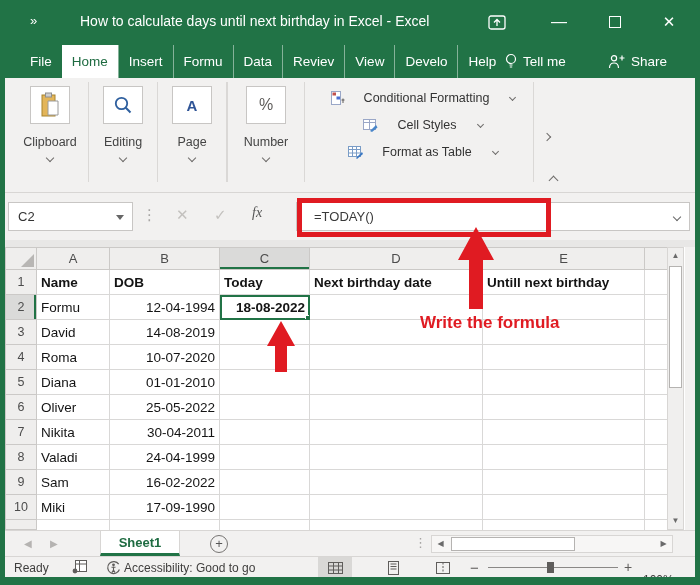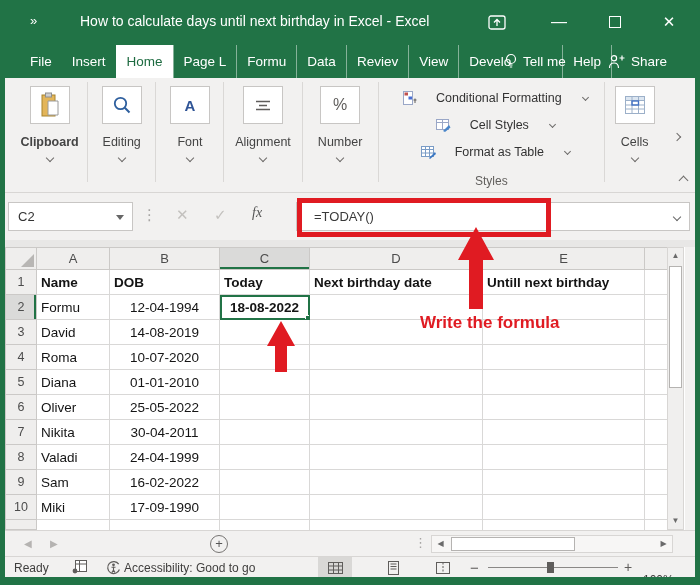--- a/index.html
+++ b/index.html
@@ -22,21 +22,21 @@
   .tab:nth-child(n+3) { border-left:1px solid rgba(255,255,255,.45); }
   .tab:nth-child(10) { border-right:1px solid rgba(255,255,255,.45);margin-left:41px; }
   .tab.active { background:#fff; color:#1e6b41; }
   .tab-extra { position:absolute; top:0; height:33px; display:flex; align-items:center; color:#fff; font-size:13.5px; gap:6px; }
   .te-tellme { left:505px; } .te-share { left:608px; }
 
   
   .ribbon { position:absolute; left:0; top:78px; width:700px; height:115px; background:#f2f1f0; border-bottom:1px solid #d8d6d4; display:flex; padding-left:12px; }
   .vsep { width:1px; height:100px; background:#dad8d6; margin-top:4px; }
   .rgroup { display:flex; flex-direction:column; align-items:center; padding-top:8px; }
-  .g-clipboard{width:76px;font-weight:bold;} .g-editing{width:68px;} .g-font{width:68px;} .g-alignment{width:78px;} .g-number{width:76px;}
+  .g-clipboard{width:76px;} .g-editing{width:68px;} .g-font{width:68px;} .g-alignment{width:78px;} .g-number{width:76px;}
   .gbox { width:40px; height:38px; background:#fff; border:1px solid #c8c6c4; display:flex; align-items:center; justify-content:center; }
   .glabel { margin-top:11px; font-size:12.5px; color:#444; }
   .chv { display:inline-block; width:6px; height:6px; border-right:1.5px solid #6e6c6a; border-bottom:1.5px solid #6e6c6a; transform:rotate(45deg); }
   .gchv { margin-top:6px; }
   .fontA { color:#2f5496; font-weight:bold; font-size:15px; line-height:13px; text-align:center; }
   .fontA .bar { width:16px; height:4px; background:#4472c4; margin-top:1px; }
   .pct { color:#5f5d5b; font-size:16px; }
 
   .g-styles { width:228px; padding:6px 0 0 8px; position:relative; }
   .styles-item { display:flex; align-items:center; gap:19px; height:27px; color:#333; font-size:12.5px; white-space:nowrap; }
@@ -59,21 +59,21 @@
   .finput .dd { position:absolute; right:9px; top:11px; width:6px; height:6px; border-right:1.5px solid #666; border-bottom:1.5px solid #666; transform:rotate(45deg); }
   .fstrip { position:absolute; left:0; top:240px; width:700px; height:7px; background:#e8e7e6; }
 
   
   .gridwrap { position:absolute; left:5px; top:247px; width:680px; height:283px; background:#fff; }
   table.sheet { border-collapse:collapse; table-layout:fixed; width:662px; }
   .sheet th { background:#efeeed; border:1px solid #cbc9c7; font-weight:normal; color:#4c4c4c; font-size:13px; height:22px; padding:0; }
   .sheet td { border-right:1px solid #d9d8d7; border-bottom:1px solid #d9d8d7; height:25px; padding:0 4px; font-size:13.5px; color:#141414; white-space:nowrap; overflow:hidden; }
   .sheet th.rh { font-size:12.5px; height:25px; }
   .sheet .b { font-weight:bold; }
-  .sheet .r { text-align:center; }
+  .sheet .r { text-align:right; }
   .sheet th.selc { background:#dadad9; box-shadow:inset 0 -2px 0 #217346; }
   .sheet th.selr { background:#dadad9; box-shadow:inset -2px 0 0 #217346; }
   .sheet td.sel { outline:2px solid #217346; outline-offset:-2px; position:relative; }
   .handle { position:absolute; right:-2px; bottom:-2px; width:6px; height:6px; background:#217346; border:1px solid #fff; }
   .corner-tri { position:absolute; right:2px; bottom:2px; width:0; height:0; border-left:13px solid transparent; border-bottom:13px solid #b8b6b4; }
   tr.partial td { height:10px; border-bottom:none; }
   .vscroll { position:absolute; left:662px; top:0; width:17px; height:283px; background:#f0efee; border:1px solid #d8d6d4; }
   .vscroll .up, .vscroll .down { position:absolute; left:0; width:15px; height:16px; color:#6a6a6a; font-size:8px; text-align:center; line-height:16px; }
   .vscroll .up { top:0; } .vscroll .down { bottom:0; }
   .vthumb { position:absolute; left:1px; top:18px; width:13px; height:122px; background:#fff; border:1px solid #b5b3b1; }
@@ -132,23 +132,22 @@
     </span>
     <span class="wbtn btn-min">—</span>
     <span class="wbtn btn-restore">
         <span class="restore-box"></span>
       </span>
     <span class="wbtn btn-close">✕</span>
   </div>
 
   <div class="tabbar">
       <span class="tab">File</span>
+      <span class="tab active">Home</span>
       <span class="tab">Insert</span>
-      <span class="tab active">Home</span>
-      <span class="tab">Page L</span>
       <span class="tab">Formu</span>
       <span class="tab">Data</span>
       <span class="tab">Reviev</span>
       <span class="tab">View</span>
       <span class="tab">Develo</span>
       <span class="tab">Help</span>
     </div>
   <div class="tab-extra te-share" style="top:45px;">
     <svg width="17" height="15" viewBox="0 0 17 15">
       <circle cx="6" cy="4.2" r="2.6" fill="none" stroke="#fff" stroke-width="1.2"></circle>
@@ -186,33 +185,24 @@
         </svg>
       </span>
       <span class="glabel">Editing</span>
       <span class="chv gchv"></span>
     </div>
     <div class="vsep"></div>
     <div class="rgroup g-font">
       <span class="gbox">
         <span class="fontA">A<span class="bar"></span></span>
       </span>
-      <span class="glabel">Font</span>
+      <span class="glabel">Page</span>
       <span class="chv gchv"></span>
     </div>
     <div class="vsep"></div>
-    <div class="rgroup g-alignment">
-      <span class="gbox">
-        <svg width="18" height="13" viewBox="0 0 18 13">
-          <path d="M2 2.5 h14 M5 6.5 h8 M2 10.5 h14" stroke="#5f5d5b" stroke-width="1.4"></path>
-        </svg>
-      </span>
-      <span class="glabel">Alignment</span>
-      <span class="chv gchv"></span>
-    </div>
     <div class="vsep"></div>
     <div class="rgroup g-number">
       <span class="gbox">
           <span class="pct">%</span>
         </span>
       <span class="glabel">Number</span>
       <span class="chv gchv"></span>
     </div>
     <div class="vsep"></div>
 
@@ -238,36 +228,23 @@
       </div>
       <div class="styles-item">
         <svg width="15" height="14" viewBox="0 0 15 14">
           <rect x="0.5" y="1.5" width="12" height="10" fill="#fff" stroke="#7a9cc6"></rect>
           <path d="M0.5 4.5 h12 M0.5 8 h12 M4.5 1.5 v10 M8.5 1.5 v10" stroke="#7a9cc6" stroke-width="1"></path>
           <path d="M8 13 L14 7 L15 9 L9 14 Z" fill="#3b78c3"></path>
         </svg>
         <span>Format as Table</span>
         <span class="chv"></span>
       </div>
-      <div class="styles-caption">Styles</div>
-    </div>
-    <div class="vsep"></div>
-
-    <div class="rgroup g-cells">
-      <span class="gbox">
-        <svg width="24" height="24" viewBox="0 0 24 24">
-          <rect x="2.5" y="3.5" width="19" height="17" fill="#fff" stroke="#9cb0c9"></rect>
-          <rect x="2.5" y="3.5" width="19" height="4" fill="#dce6f1" stroke="#9cb0c9"></rect>
-          <path d="M2.5 12 h19 M2.5 16 h19 M9 3.5 v17 M15.5 3.5 v17" stroke="#9cb0c9" stroke-width="1"></path>
-          <rect x="9" y="8" width="6.5" height="4" fill="none" stroke="#4472c4" stroke-width="1.4"></rect>
-        </svg>
-      </span>
-      <span class="glabel">Cells</span>
-      <span class="chv gchv"></span>
-    </div>
+    </div>
+    <div class="vsep"></div>
+
     <div class="rail">
       <span class="rail-next"></span>
       <span class="rail-collapse"></span>
     </div>
   </div>
 
   <div class="fbar">
     <div class="namebox">
       <span>C2</span>
       <span class="dd"></span>
@@ -421,20 +398,21 @@
     <polygon points="18,0 36,33 25,33 25,82 11,82 11,33 0,33" fill="#e01b22"></polygon>
   </svg>
   <svg class="arrow-svg" style="left:267px; top:321px;" width="28" height="51" viewBox="0 0 28 51">
     <polygon points="14,0 28,25 20,25 20,51 8,51 8,25 0,25" fill="#e01b22"></polygon>
   </svg>
   <div class="anno-text">Write the formula</div>
 
   <div class="sheetbar">
     <span class="nav-prev">◀</span>
     <span class="nav-next">▶</span>
+    <div class="stab">Sheet1</div>
     <span class="addsheet">+</span>
     <span class="sdots">⋮</span>
     <div class="hscroll">
       <span class="left">◀</span>
       <div class="hthumb"></div>
       <span class="right">▶</span>
     </div>
   </div>
 
   <div class="statusbar">

